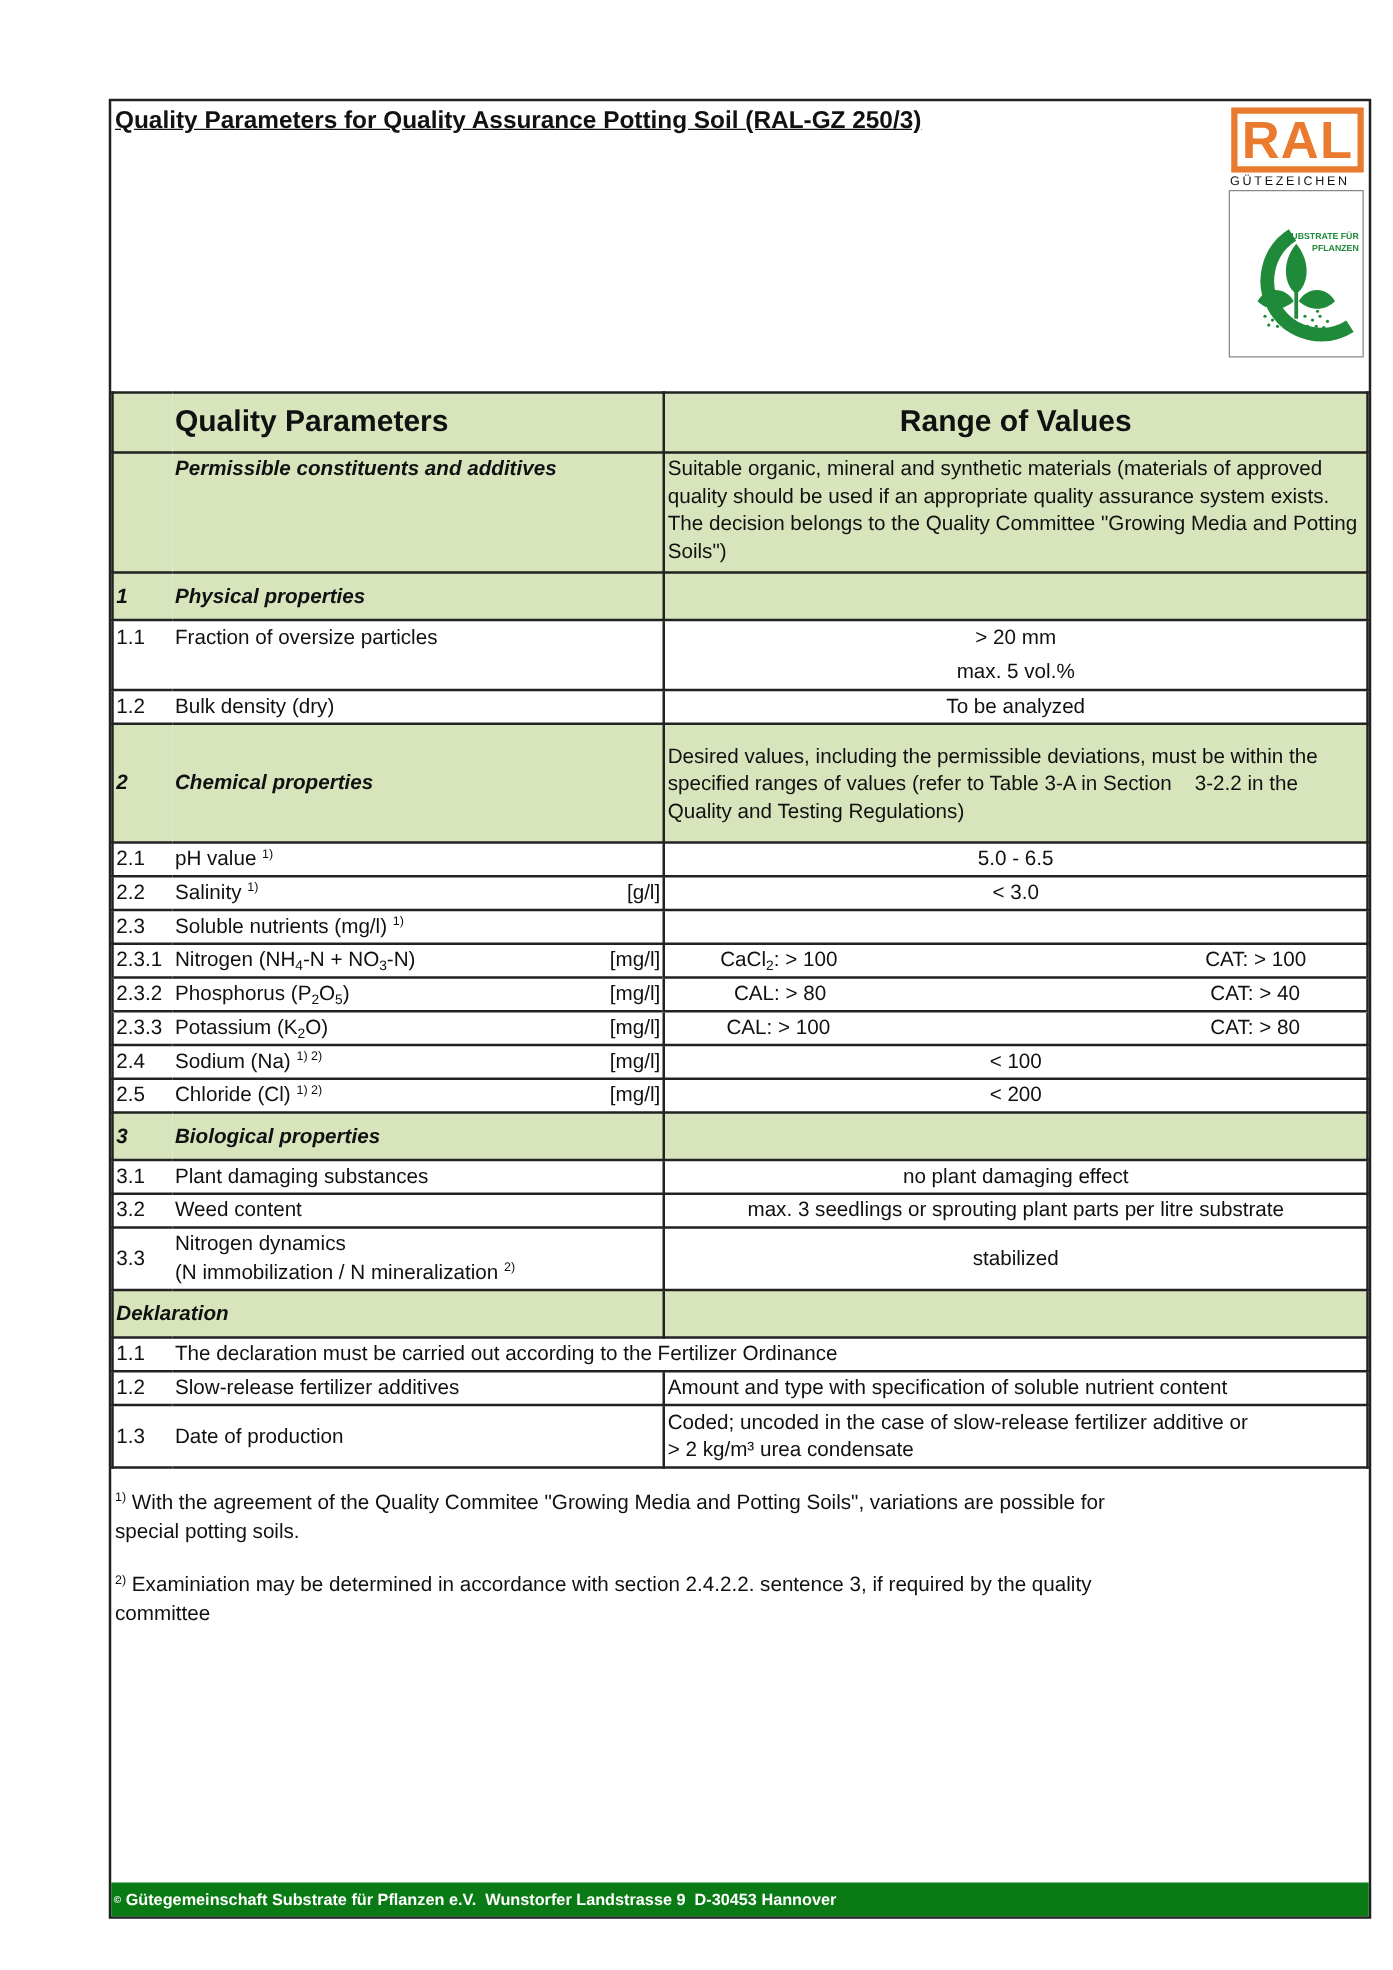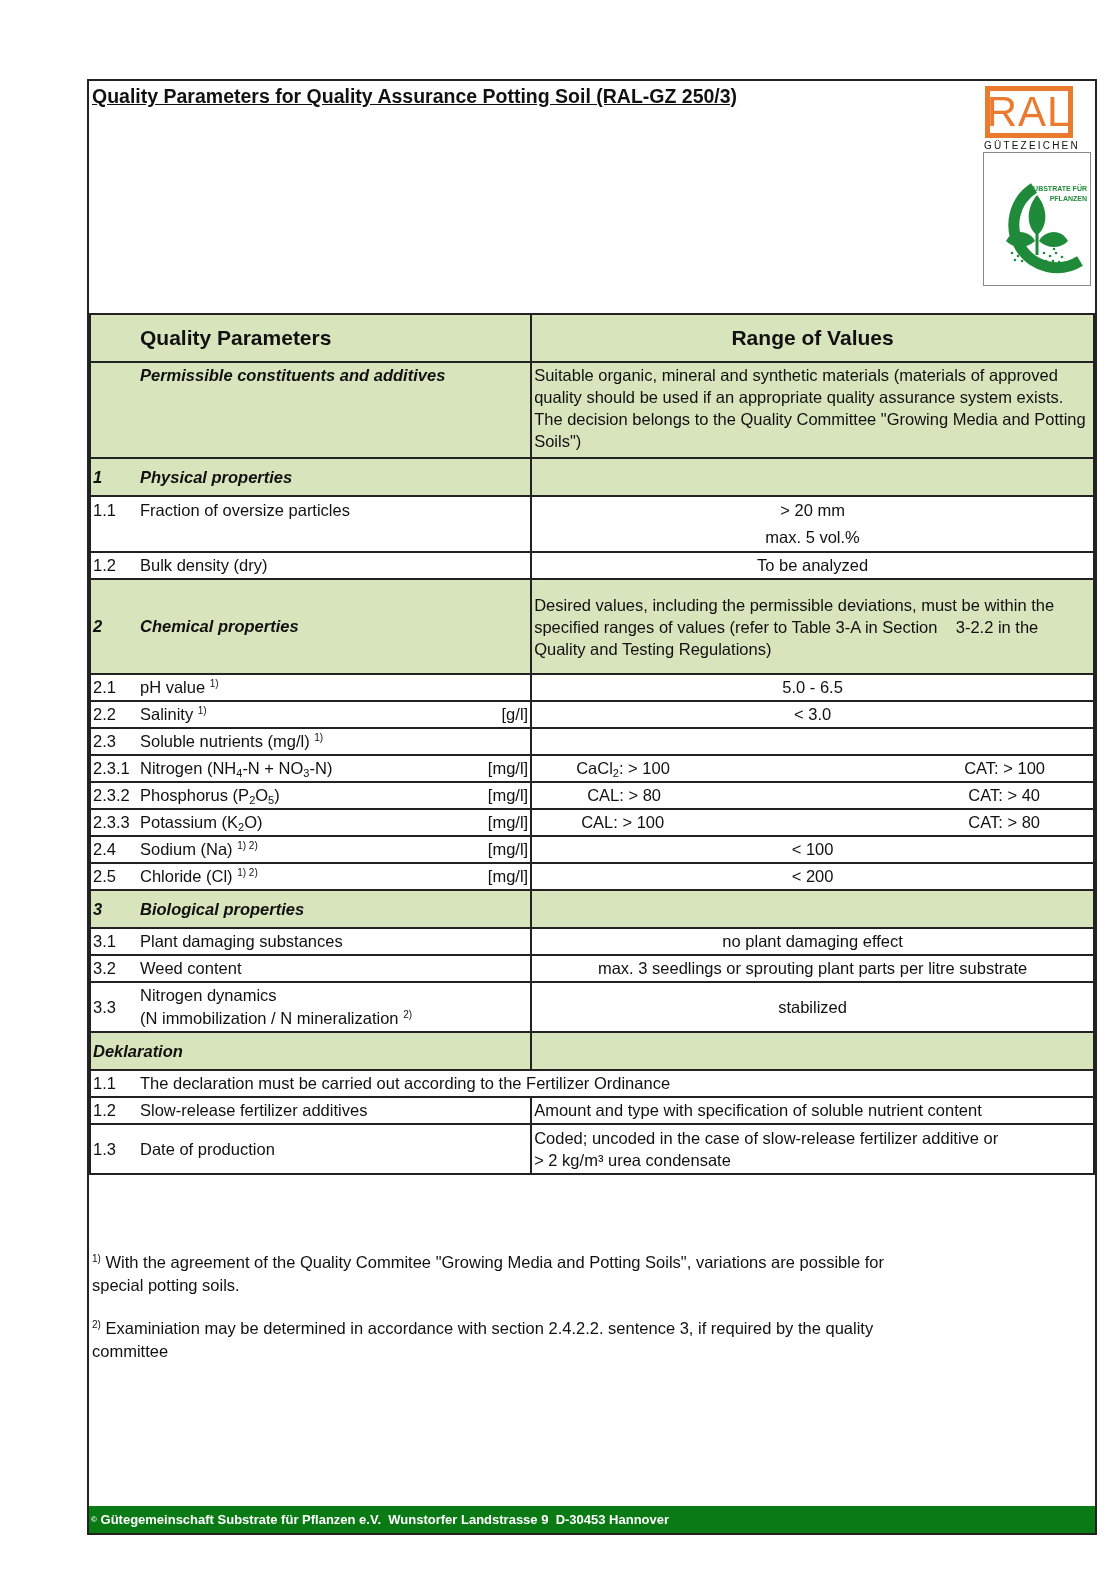--- a/index.html
+++ b/index.html
@@ -1,37 +1,37 @@
 <!DOCTYPE html>
 <html><head>
 <meta charset="utf-8">
 <style>
   html, body { margin: 0; padding: 0; background: #ffffff; }
   body { width: 1114px; height: 1576px; position: relative; font-family: "Liberation Sans", sans-serif; color: #111; }
   .page { position: absolute; left: 87px; top: 79px; width: 1010px; height: 1456px; border: 2px solid #222; box-sizing: border-box; }
   .title { position: absolute; left: 3px; top: 4px; font-size: 19.5px; font-weight: bold; text-decoration: underline; white-space: nowrap; }
   .logo { position: absolute; left: 894px; top: 5px; width: 112px; }
-  .ral-box { width: 88px; height: 52px; border: 5px solid #ea7a2d; box-sizing: border-box; display: flex; align-items: center; justify-content: center; font-size: 42px; color: #ea7a2d; font-weight: normal; letter-spacing: 1px; margin-left: 2px; }
+  .ral-box { width: 106px; height: 52px; border: 5px solid #ea7a2d; box-sizing: border-box; display: flex; align-items: center; justify-content: center; font-size: 42px; color: #ea7a2d; font-weight: bold; letter-spacing: 1px; margin-left: 2px; }
   .guete { font-size: 10px; letter-spacing: 2.2px; margin-top: 2px; margin-left: 1px; color: #111; }
   .substrate-box { width: 108px; height: 134px; border: 1px solid #888; margin-top: 1px; box-sizing: border-box; position: relative; }
   .substrate-box svg { position: absolute; left: 0; top: 0; }
 
   table.grid { position: absolute; left: 0; top: 232px; width: 1006px; border-collapse: collapse; font-size: 16.5px; }
   table.grid td { border: 2px solid #222; padding: 0 2px; vertical-align: middle; }
   .green { background: #d7e4bc; }
   .val { text-align: center; }
   .bold { font-weight: bold; font-style: italic; }
-  .hdr { font-size: 21px; font-weight: bold; height: 46px; }
+  .hdr { font-size: 24px; font-weight: bold; height: 46px; }
   .split { display: flex; justify-content: space-between; }
   .split span { display: inline-block; }
   .thinb td { border-bottom: 1px solid #999 !important; }
   sup { font-size: 10px; vertical-align: 6px; line-height: 0; }
   sub { font-size: 11px; vertical-align: -3px; line-height: 0; }
   .unit { float: right; }
-  .foot { position: absolute; left: 0; top: 1170px; width: 844px; font-size: 16.5px; line-height: 23px; padding: 0 3px; box-sizing: border-box; }
+  .foot { position: absolute; left: 0; top: 1110px; width: 844px; font-size: 16.5px; line-height: 23px; padding: 0 3px; box-sizing: border-box; }
   .footer-bar { position: absolute; left: 0; bottom: 0; width: 1006px; height: 27px; background: #0a7a14; color: #fff; font-size: 13px; font-weight: bold; display: flex; align-items: center; padding-left: 2px; box-sizing: border-box; }
 </style>
 </head>
 <body>
 
 <div class="page">
   <div class="title">Quality Parameters for Quality Assurance Potting Soil (RAL-GZ 250/3)</div>
 
   <div class="logo">
     <div class="ral-box">RAL</div>

